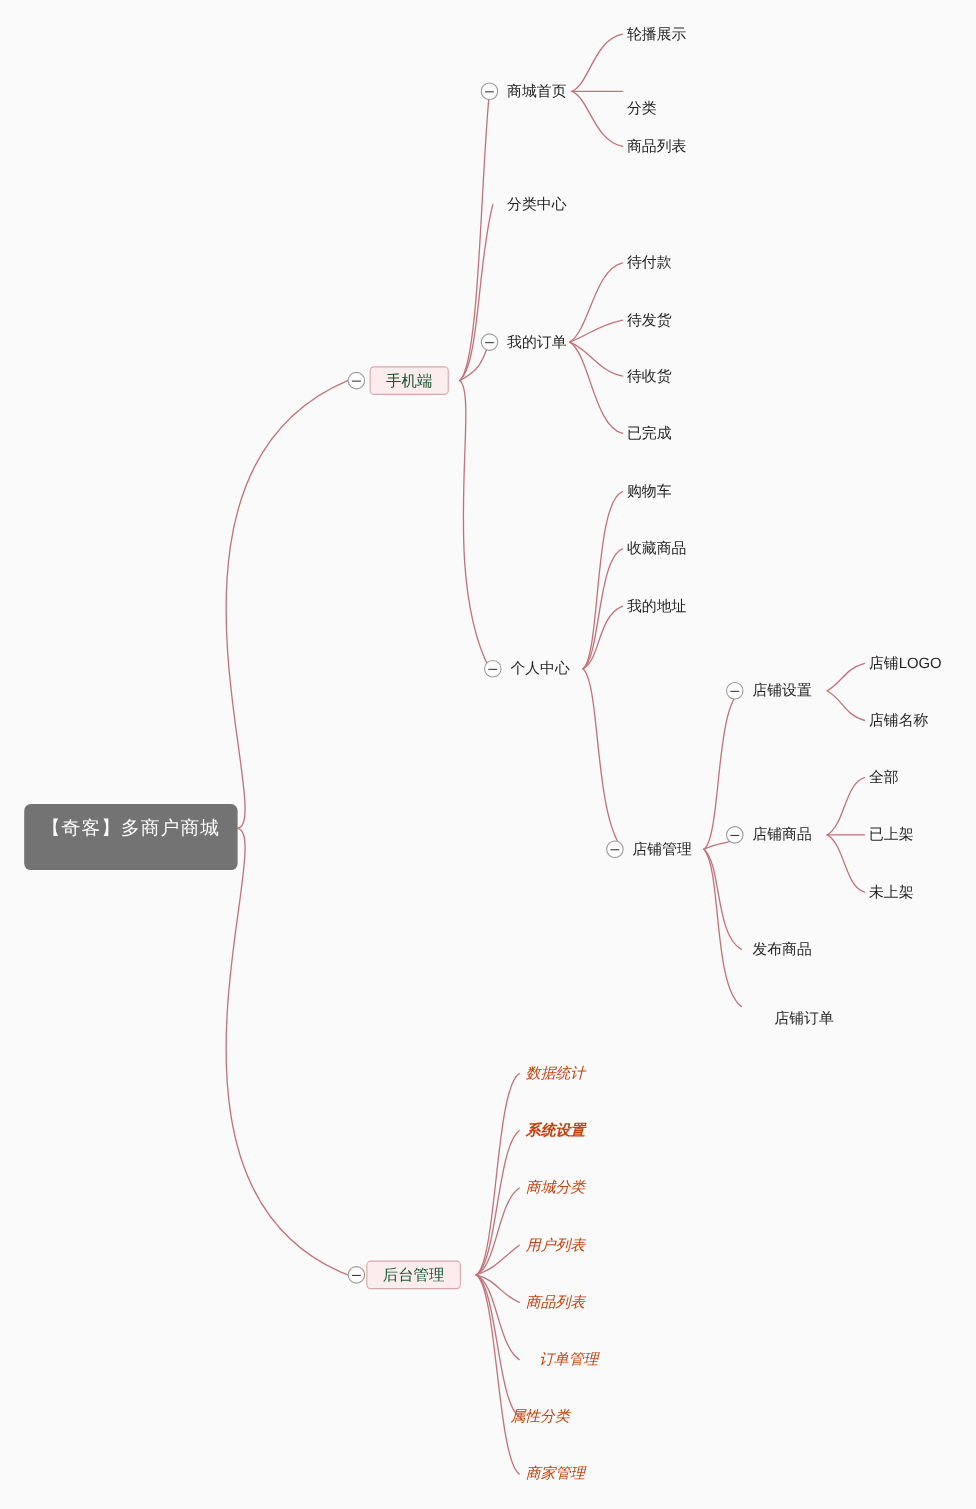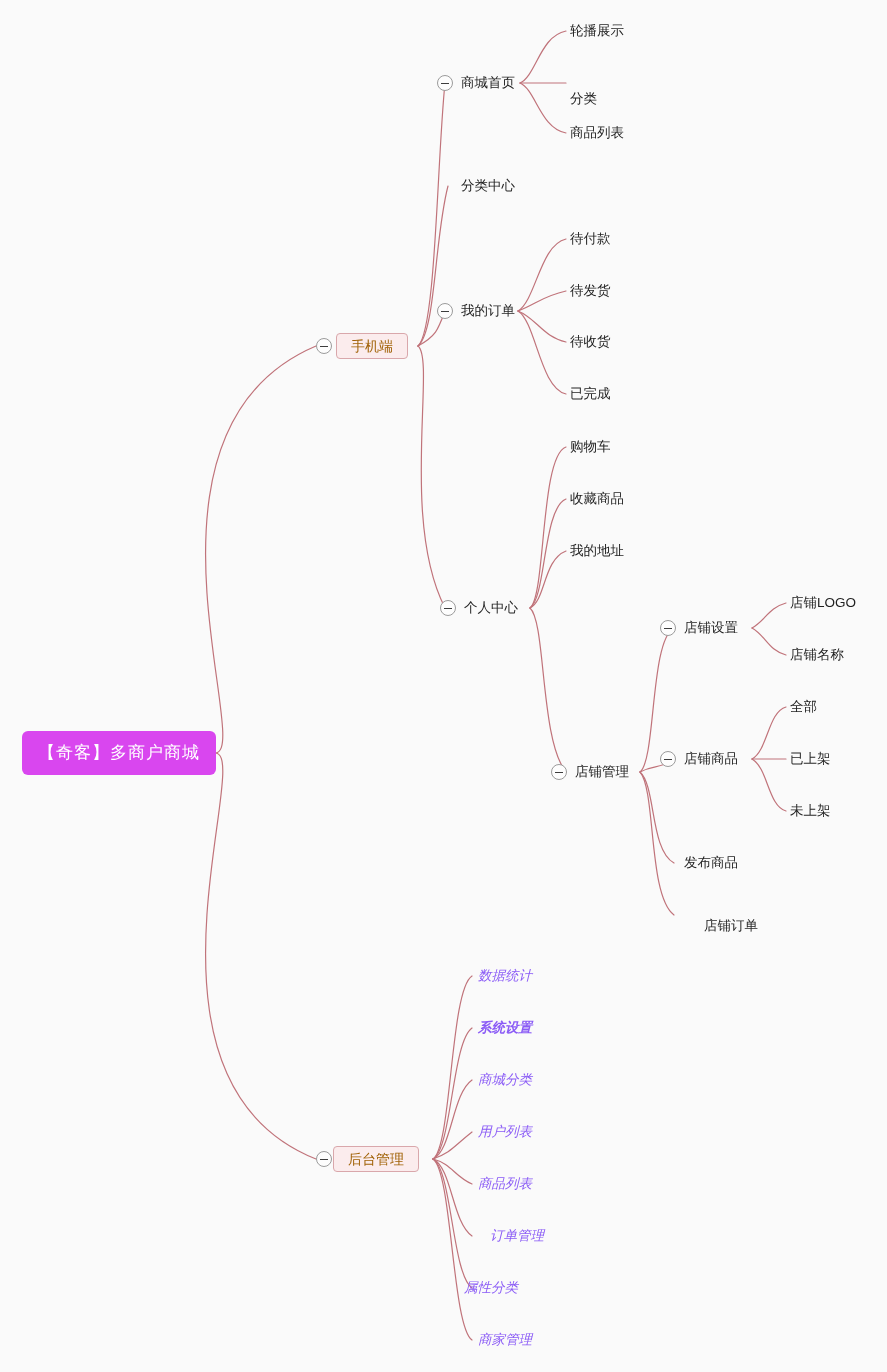--- a/index.html
+++ b/index.html
@@ -28,53 +28,53 @@
     height: 1372px;
     pointer-events: none;
   }
   .node {
     position: absolute;
     white-space: nowrap;
     box-sizing: border-box;
   }
   
   .node.root {
-    background: #d946ef;
+    background: #737373;
     color: #ffffff;
     border-radius: 6px;
     font-size: 17px;
     letter-spacing: 1px;
     padding: 0 16px;
-    height: 44px;
+    height: 60px;
     line-height: 44px;
     text-align: center;
     font-weight: 400;
   }
   
   .node.boxed {
     background: #fbeced;
     border: 1px solid #d9a7ab;
     border-radius: 4px;
-    color: #a16207;
+    color: #14532d;
     font-size: 14px;
     height: 26px;
     line-height: 24px;
     padding: 0 14px;
     text-align: center;
   }
   
   .node.plain {
     color: #1f1f1f;
     font-size: 13.5px;
     height: 20px;
     line-height: 20px;
   }
   .node.italic {
     font-style: italic;
-    color: #8b5cf6;
+    color: #c2410c;
   }
   
   .toggle {
     position: absolute;
     width: 16px;
     height: 16px;
     border: 1px solid #9b9b9b;
     border-radius: 50%;
     background: #fdfdfd;
     box-sizing: border-box;

